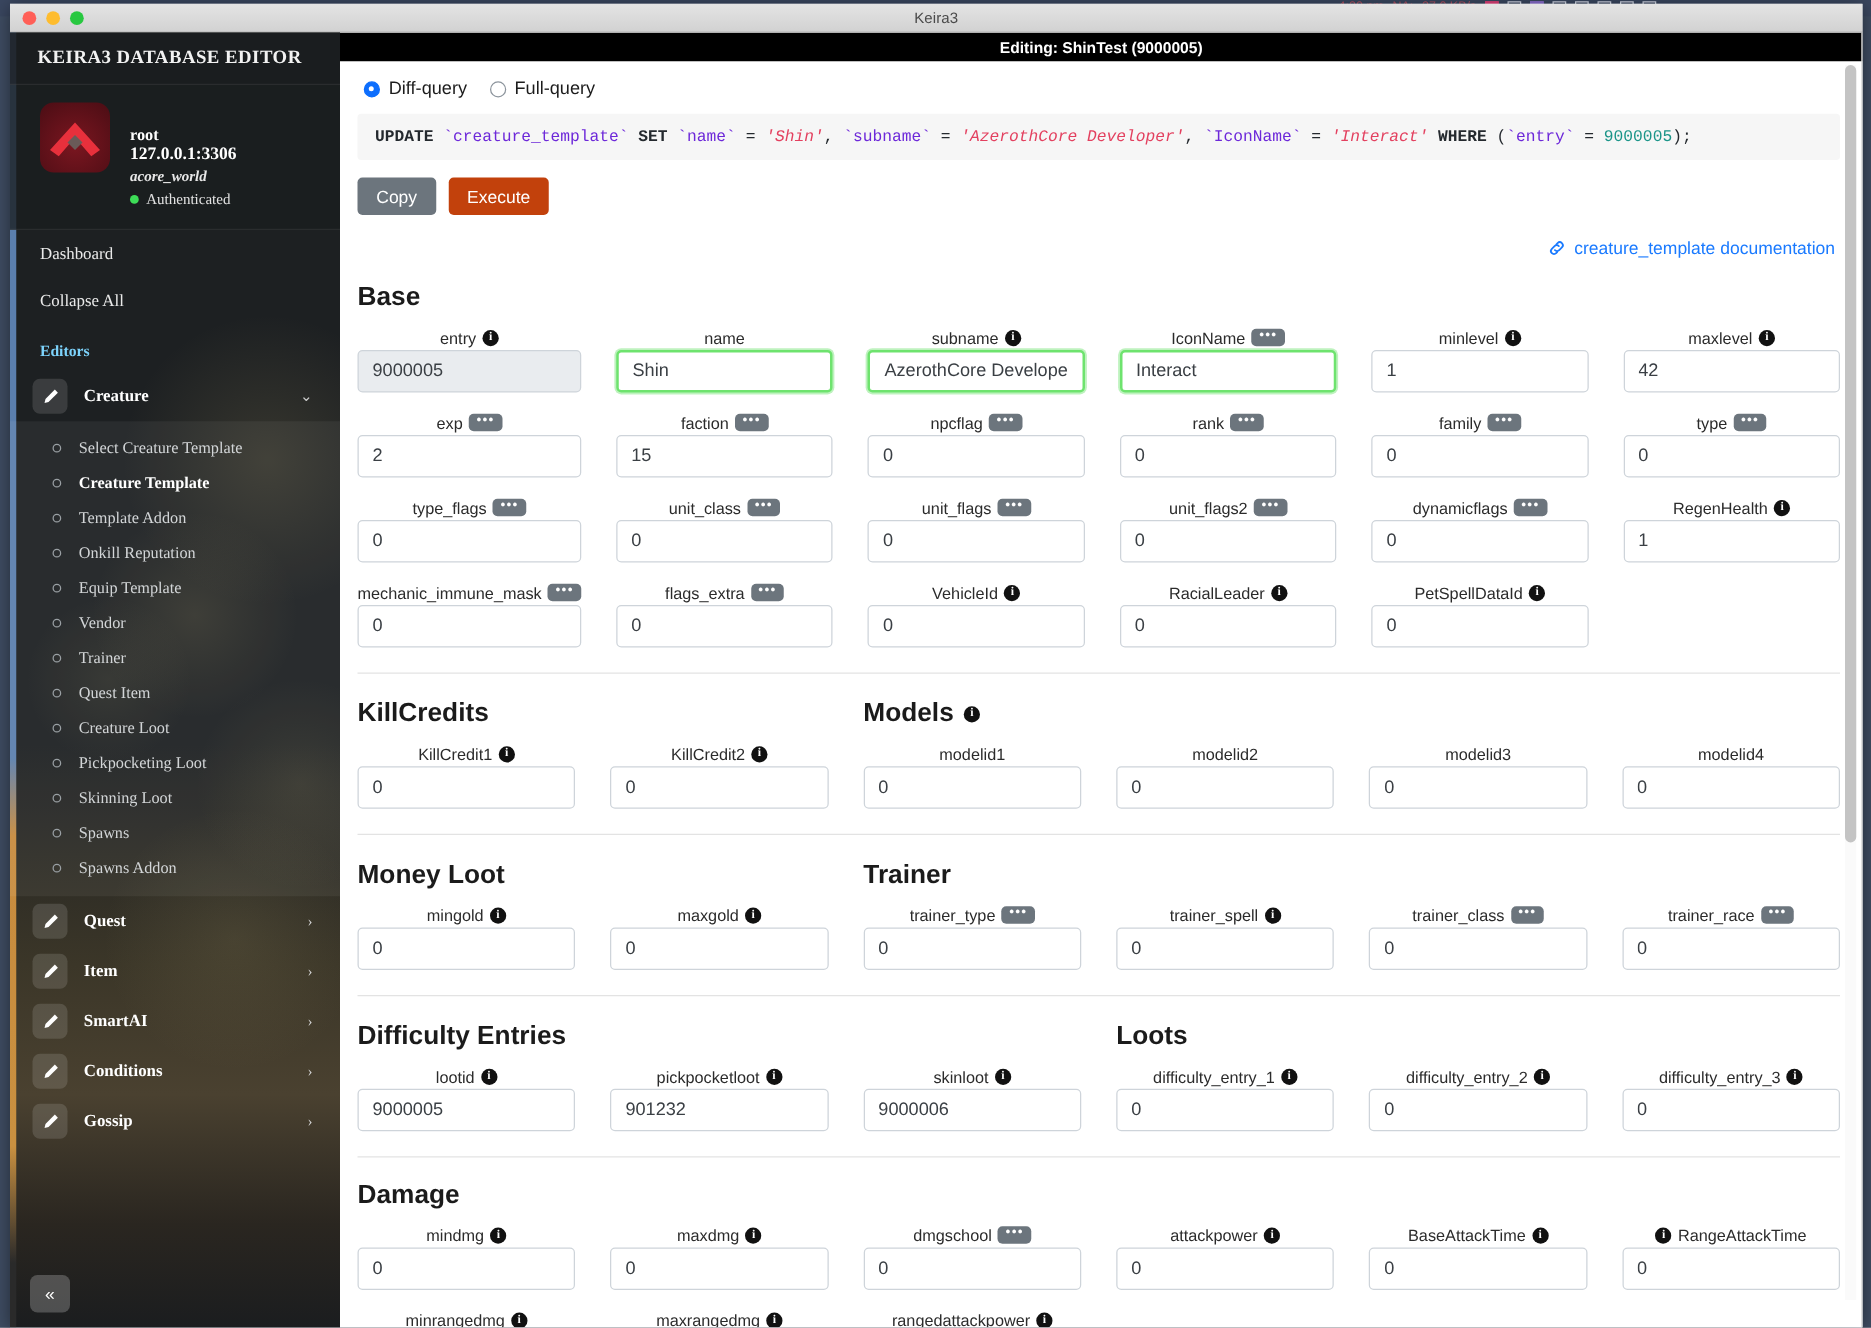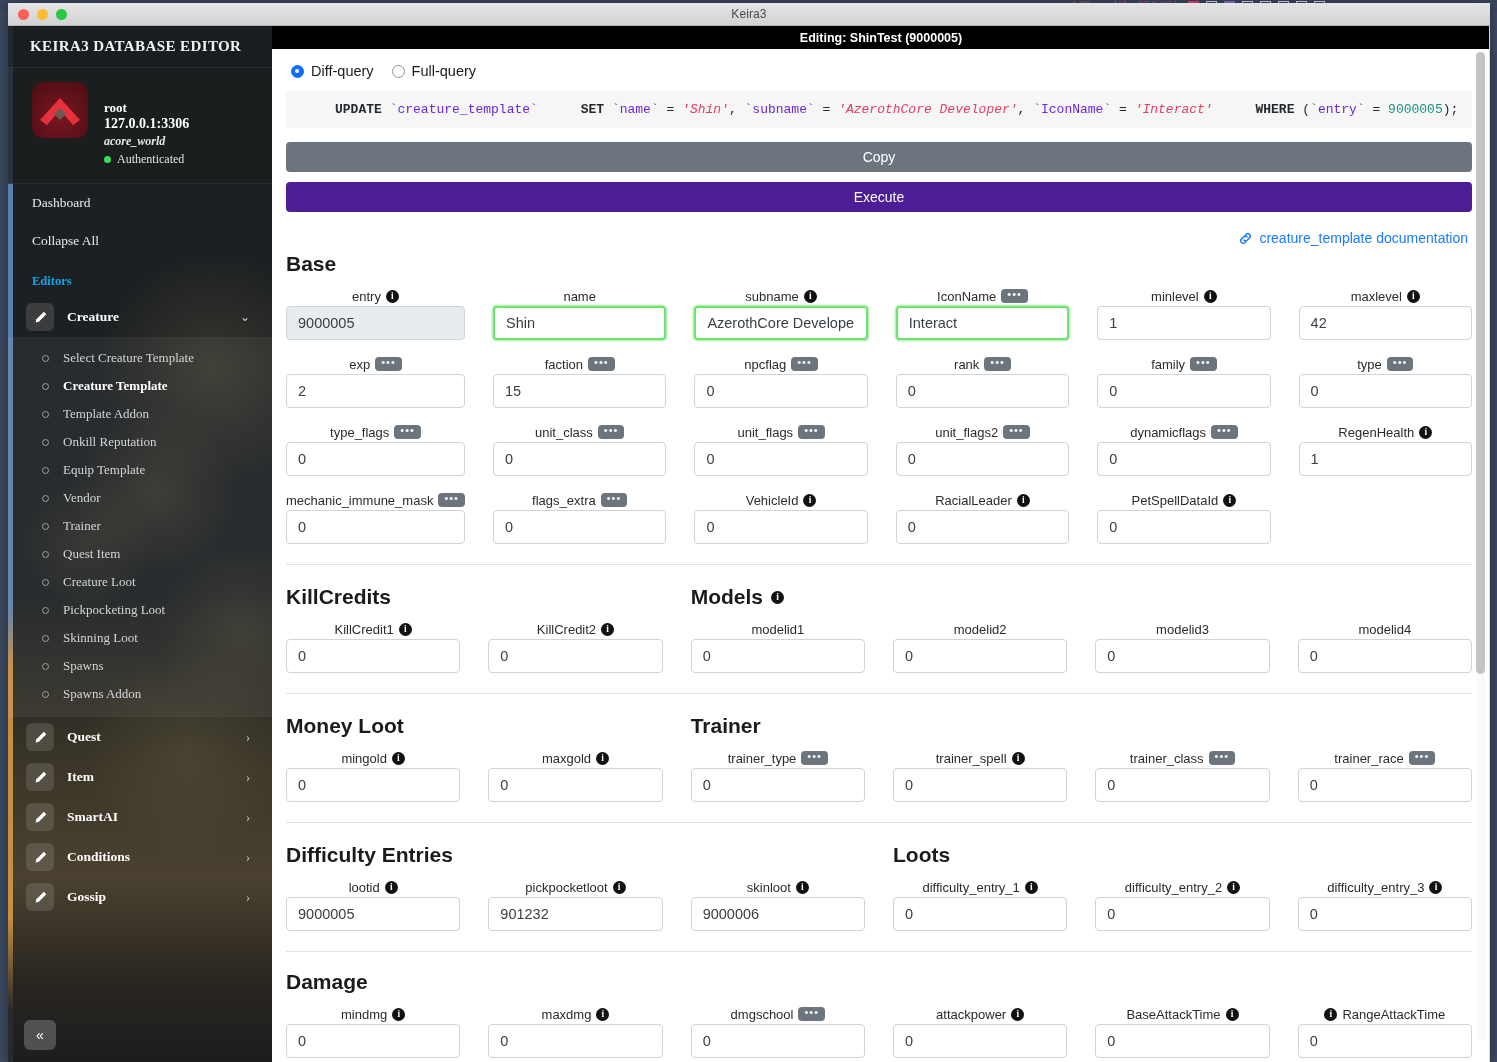--- a/index.html
+++ b/index.html
@@ -77,21 +77,21 @@
     position: absolute; left: 7px; top: 14px; width: 42px; height: 30px;
   }
   #conn-text { padding-top: 2px; }
   #conn-user { font-size: 13px; font-weight: bold; color: #fff; line-height: 15px; margin-top: 16px; }
   #conn-host { font-size: 14px; font-weight: bold; color: #fff; line-height: 18px; }
   #conn-db { font-size: 12px; font-style: italic; font-weight: bold; color: #e8e8e8; line-height: 16px; }
   #conn-auth { font-size: 12px; color: #e2e2e2; display: flex; align-items: center; gap: 6px; margin-top: 3px; }
   .dot-green { width: 7px; height: 7px; border-radius: 50%; background: #3ddc57; display: inline-block; }
 
   .nav-top { font-size: 13.5px; color: #e9e9e9; padding: 11px 0 11px 24px; cursor: default; }
-  .nav-section { font-size: 12.5px; font-weight: bold; color: #0ea5e9; padding: 14px 0 8px 24px; }
+  .nav-section { font-size: 12.5px; font-weight: bold; color: #7dd3fc; padding: 14px 0 8px 24px; }
   .editor-row {
     display: flex; align-items: center; gap: 13px; padding: 6px 14px 6px 18px; cursor: default;
   }
   .editor-icon {
     width: 28px; height: 28px; border-radius: 6px; background: rgba(255,255,255,.13);
     display: flex; align-items: center; justify-content: center; flex: 0 0 28px;
   }
   .editor-label { font-size: 13.5px; color: #fff; font-weight: bold; flex: 1; }
   .editor-row.sub-open .editor-label { font-weight: bold; }
   .caret { color: #cfcfcf; font-size: 12px; padding-right: 8px; }
@@ -128,33 +128,33 @@
     content: ''; position: absolute; left: 3.2px; top: 3.2px;
     width: 4.2px; height: 4.2px; border-radius: 50%; background: #fff;
   }
   .radio-label { font-size: 14.5px; color: #1c1c1c; }
 
   #sql-box {
     background: #f6f6f6; border-radius: 3px; padding: 11px 14px;
     font-family: "Liberation Mono", monospace; font-size: 13px; white-space: nowrap; overflow: hidden;
     color: #24292e;
   }
-  .kw { color: #24292e; font-weight: bold; margin-left: 35px; }
+  .kw { color: #24292e; font-weight: bold; }
   .ident { color: #6d28d9; }
   .str { color: #e3405f; font-style: italic; }
   .num { color: #1a9488; }
   .punc { color: #24292e; }
 
-  #query-btns { display: flex; gap: 10px; padding: 14px 0 0 0; flex-direction: column; }
+  #query-btns { display: flex; gap: 10px; padding: 14px 0 0 0; }
   .btn {
     border: none; border-radius: 4px; font-size: 14px; padding: 7px 15px; cursor: pointer;
     color: #fff; font-family: "Liberation Sans", sans-serif;
   }
   .btn.secondary { background: #6c757d; }
-  .btn.primary { background: #4c1d95; }
+  .btn.primary { background: #c2410c; }
 
   #doc-link-row { display: flex; justify-content: flex-end; padding: 18px 4px 0 0; }
   #doc-link { color: #1a7aff; font-size: 14px; text-decoration: none; display: flex; align-items: center; gap: 6px; cursor: pointer; }
 
   .section-title { font-size: 21px; font-weight: bold; color: #1b1b1b; display: flex; align-items: center; gap: 8px; }
   .divider { height: 1px; background: #e3e3e3; margin: 16px 0 0 0; }
 
   .grid { display: grid; grid-template-columns: repeat(6, 1fr); column-gap: 28px; row-gap: 0; }
   .field { padding-top: 10px; padding-bottom: 4px; }
   .field-label {
@@ -398,21 +398,21 @@
         <div id="doc-link-row">
           <a id="doc-link">
             <svg width="15" height="15" viewBox="0 0 16 16">
               <path d="M6.3 9.7a2.6 2.6 0 0 0 3.7 0l2.3-2.3a2.6 2.6 0 0 0-3.7-3.7l-1 1" fill="none" stroke="#1a7aff" stroke-width="1.5" stroke-linecap="round"></path>
               <path d="M9.7 6.3a2.6 2.6 0 0 0-3.7 0L3.7 8.6a2.6 2.6 0 0 0 3.7 3.7l1-1" fill="none" stroke="#1a7aff" stroke-width="1.5" stroke-linecap="round"></path>
             </svg>
             <span>creature_template documentation</span>
           </a>
         </div>
 
-        <div class="section-title" style="margin-top:6px">Base</div>
+        <div class="section-title" style="margin-top:20px">Base</div>
         <div class="grid" id="grid-base">
             <div class="field"><div class="field-label">
                 <span>entry</span>
                 <span class="info-icon">i</span>
               </div><input class="field-input readonly" readonly="" value="9000005" style=""></div>
             <div class="field"><div class="field-label">
                 <span>name</span>
               </div><input class="field-input changed" value="Shin" style=""></div>
             <div class="field"><div class="field-label">
                 <span>subname</span>

